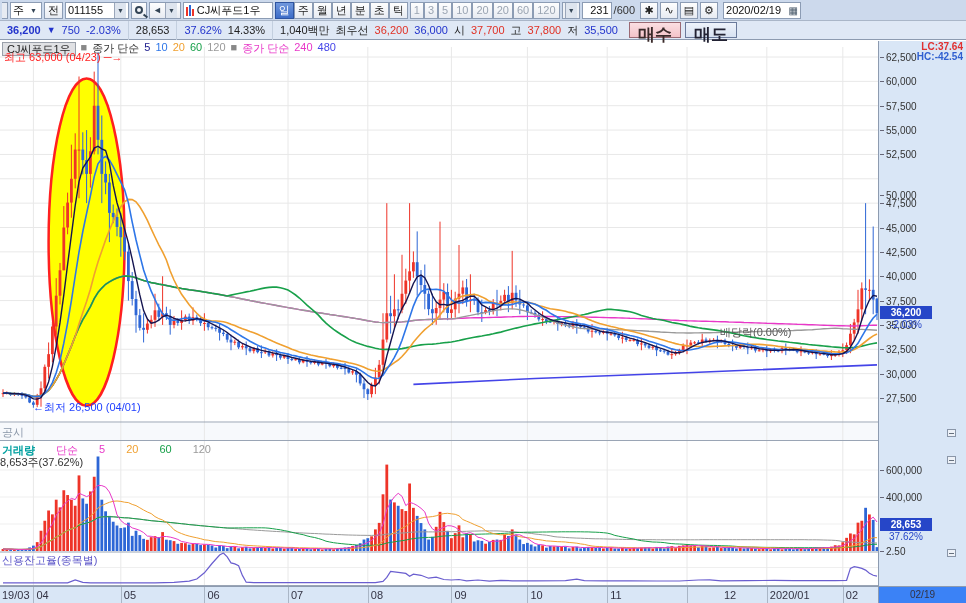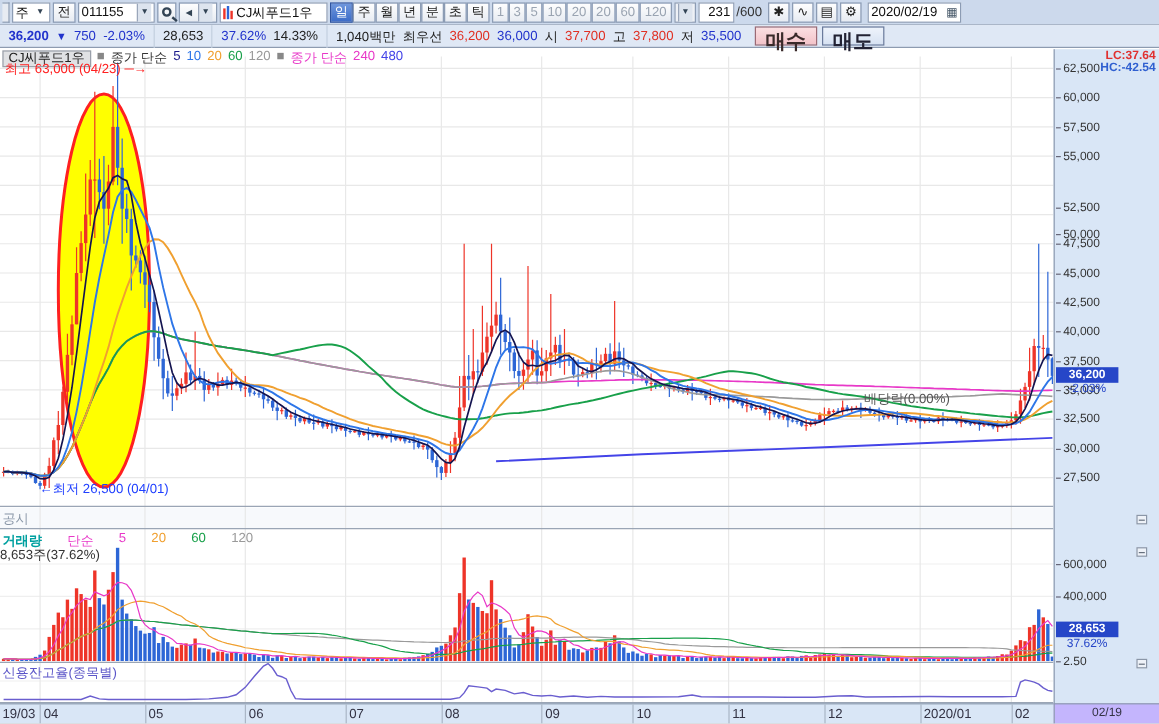--- a/index.html
+++ b/index.html
@@ -47,21 +47,21 @@
   .cur-pct { position:absolute; left:1px; width:52px; color:#2646c8; font-size:10px; text-align:center; z-index:6;}
   .mini-box { position:absolute; width:9px; height:8px; border:1px solid #8a96a8; background:#eef2f8;
               z-index:7; display:flex; align-items:center; justify-content:center;}
   .mini-box i { width:5px; height:1px; background:#66707e; display:block;}
   .lc { position:absolute; right:3px; font-size:10px; z-index:7; font-weight:bold;}
   
   .xaxis { position:absolute; left:0; top:586px; width:878px; height:17px; background:#d9e6f6;
            border-top:1px solid #8d9bb0; z-index:5;}
   .x-label { position:absolute; top:2px; font-size:11px; color:#334; }
   .x-tick { position:absolute; top:0; width:1px; height:16px; background:#aab6c6;}
-  .corner { position:absolute; left:878px; top:586px; width:88px; height:17px; background:#c4b5fd;
+  .corner { position:absolute; left:878px; top:586px; width:88px; height:17px; background:#3b82f6;
             border-top:1px solid #8d9bb0; border-left:1px solid #8d9bb0; z-index:5; font-size:10px;
             color:#334; text-align:center; line-height:16px;}
 </style>
 </head>
 <body>
 
 <div class="screen">
 
   <svg id="chart-svg" width="878" height="603">
       <defs>
@@ -978,21 +978,21 @@
   <div class="anno" style="left:33px;top:400px;color:#2040ff">←최저 26,500 (04/01)</div>
   <div class="anno" style="left:720px;top:325px;color:#555">배당락(0.00%)</div>
 
   <div class="yaxis" id="yaxis">
     <div class="lc" style="top:0px;color:#e03030">LC:37.64</div>
     <div class="lc" style="top:10px;color:#2f5fd0">HC:-42.54</div>
   <div class="y-label" style="top: 11px;">62,500</div>
       <div class="y-label" style="top: 35.3571px;">60,000</div>
       <div class="y-label" style="top: 59.7143px;">57,500</div>
       <div class="y-label" style="top: 84.0714px;">55,000</div>
-      <div class="y-label" style="top: 108.429px; margin-top: 19px;">52,500</div>
+      <div class="y-label" style="top: 108.429px;">52,500</div>
       <div class="y-label" style="top: 132.786px; margin-top: 16px;">50,000</div>
       <div class="y-label" style="top: 157.143px;">47,500</div>
       <div class="y-label" style="top: 181.5px;">45,000</div>
       <div class="y-label" style="top: 205.857px;">42,500</div>
       <div class="y-label" style="top: 230.214px;">40,000</div>
       <div class="y-label" style="top: 254.571px;">37,500</div>
       <div class="y-label" style="top: 278.929px;">35,000</div>
       <div class="y-label" style="top: 303.286px;">32,500</div>
       <div class="y-label" style="top: 327.643px;">30,000</div>
       <div class="y-label" style="top: 352px;">27,500</div>
@@ -1027,21 +1027,21 @@
       <div class="x-label" style="left: 291px;">07</div>
       <div class="x-tick" style="left: 368px;"></div>
       <div class="x-label" style="left: 370.8px;">08</div>
       <div class="x-tick" style="left: 451px;"></div>
       <div class="x-label" style="left: 454.4px;">09</div>
       <div class="x-tick" style="left: 527px;"></div>
       <div class="x-label" style="left: 530.4px;">10</div>
       <div class="x-tick" style="left: 607px;"></div>
       <div class="x-label" style="left: 610.2px;">11</div>
       <div class="x-tick" style="left: 687px;"></div>
-      <div class="x-label" style="left: 690px;">12</div>
+      <div class="x-label" style="left: 724px;">12</div>
       <div class="x-tick" style="left: 767px;"></div>
       <div class="x-label" style="left: 769.8px;">2020/01</div>
       <div class="x-tick" style="left: 843px;"></div>
       <div class="x-label" style="left: 845.8px;">02</div>
     </div>
   <div class="corner">02/19</div>
 
 </div>
 
 </body></html>

